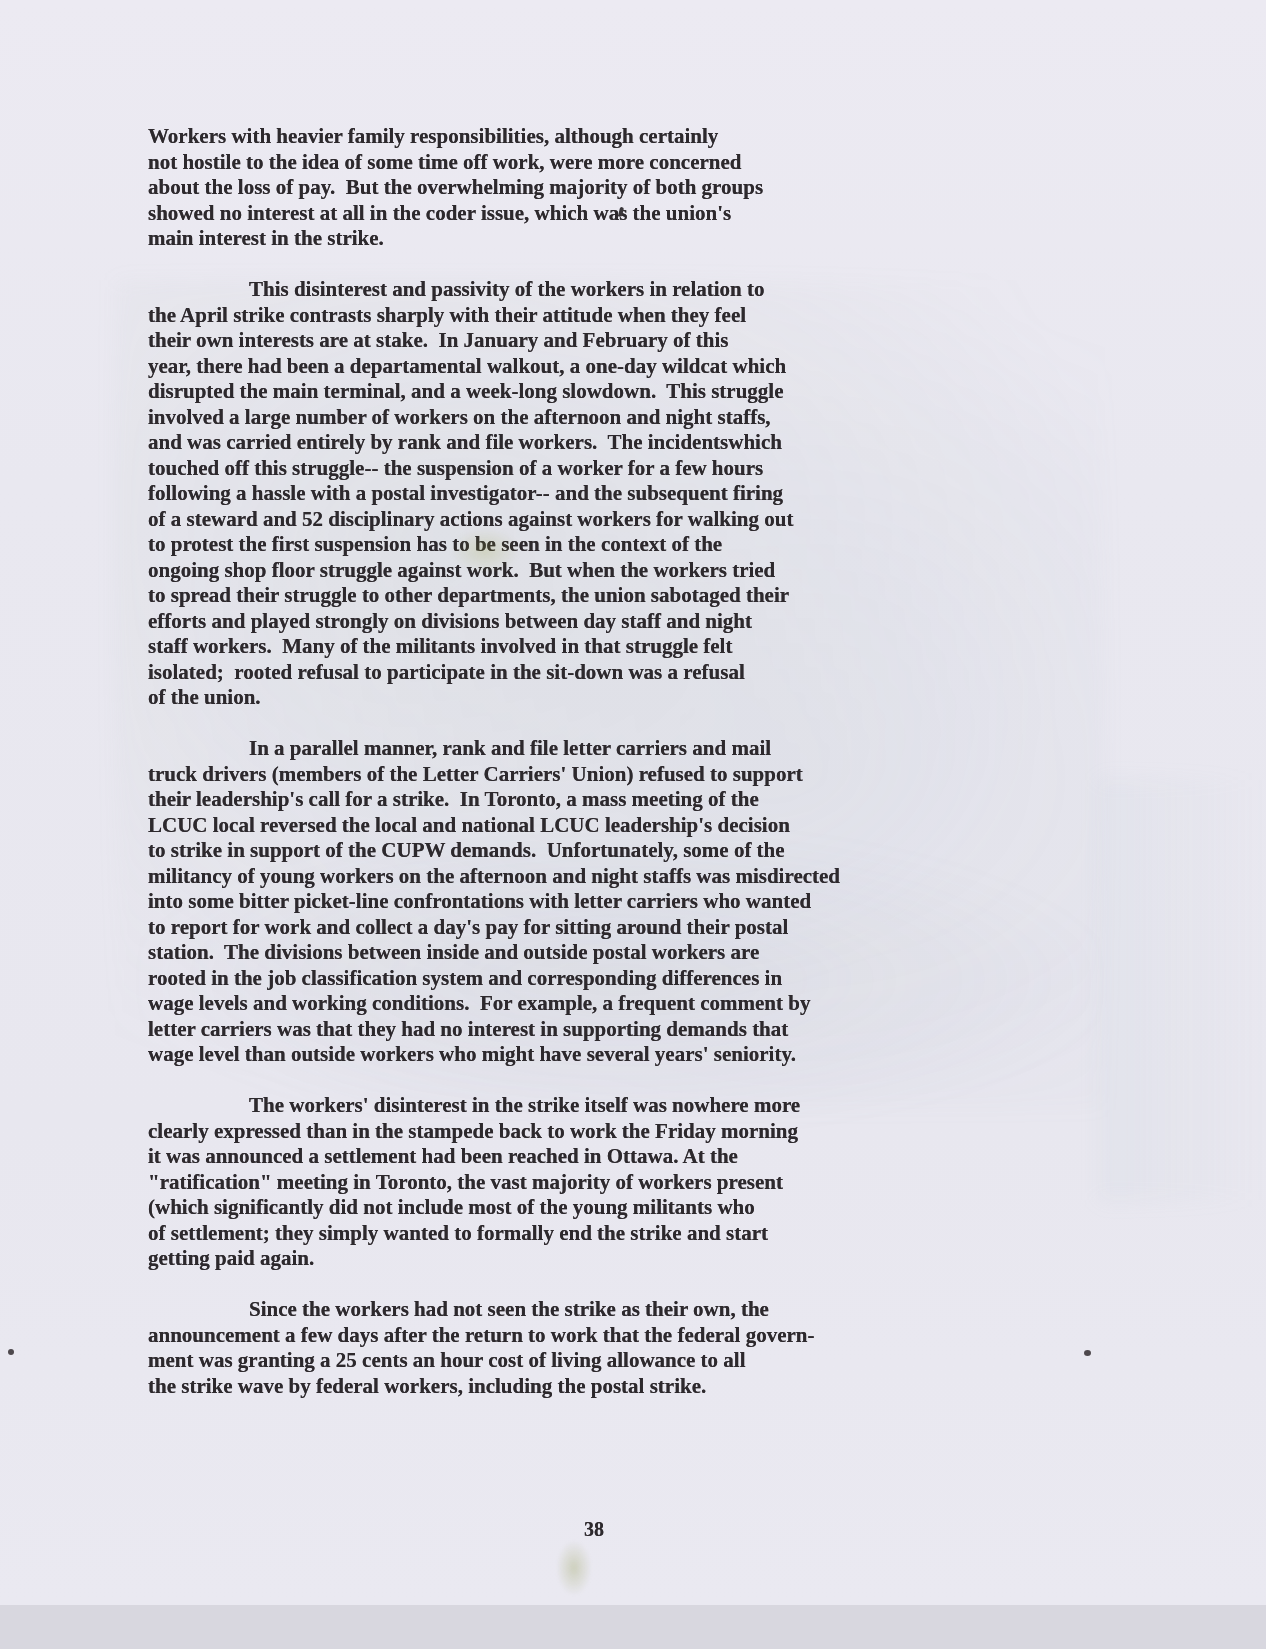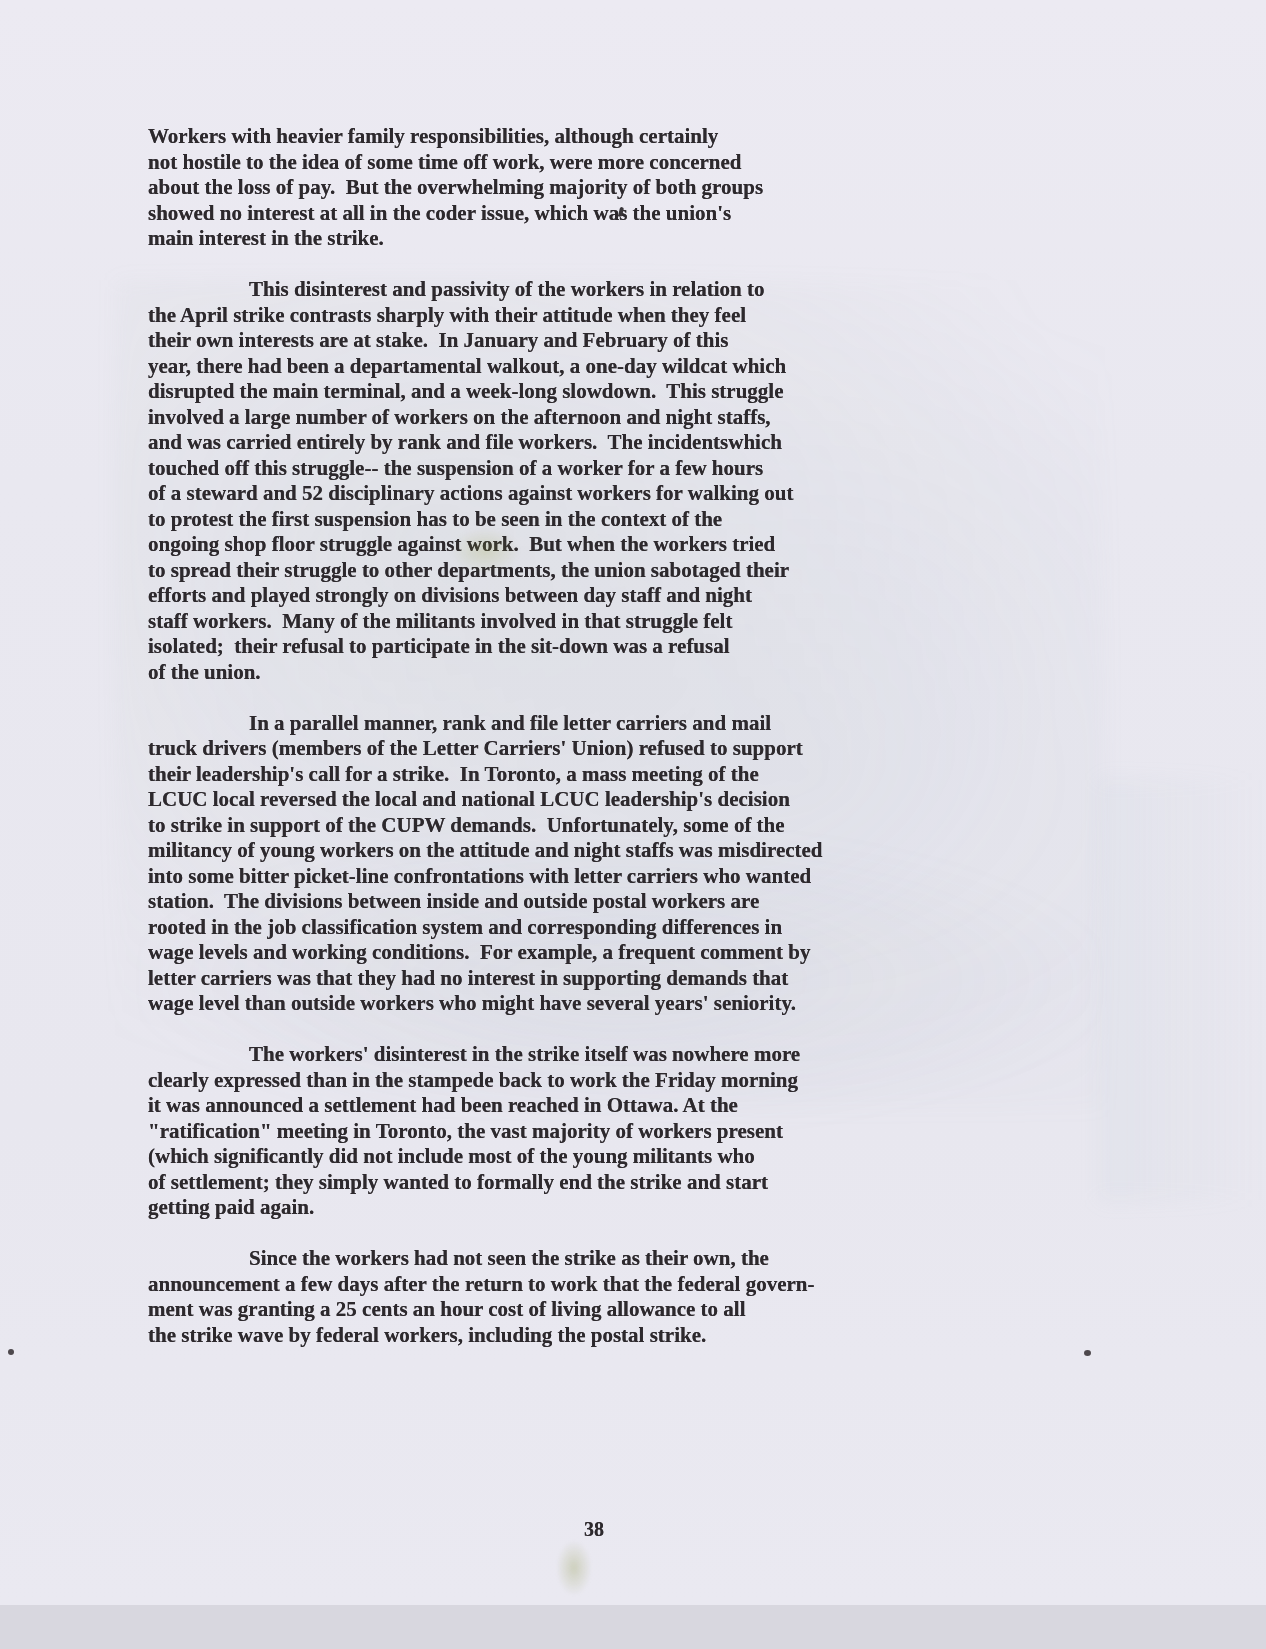--- a/index.html
+++ b/index.html
@@ -88,37 +88,39 @@
       </div>
       <div class="paragraph">
         <div class="line indent">This disinterest and passivity of the workers in relation to</div>
         <div class="line">the April strike contrasts sharply with their attitude when they feel</div>
         <div class="line">their own interests are at stake.  In January and February of this</div>
         <div class="line">year, there had been a departamental walkout, a one-day wildcat which</div>
         <div class="line">disrupted the main terminal, and a week-long slowdown.  This struggle</div>
         <div class="line">involved a large number of workers on the afternoon and night staffs,</div>
         <div class="line">and was carried entirely by rank and file workers.  The incidentswhich</div>
         <div class="line">touched off this struggle-- the suspension of a worker for a few hours</div>
+        <div class="line">following a hassle with a postal investigator-- and the subsequent firing</div>
         <div class="line">of a steward and 52 disciplinary actions against workers for walking out</div>
         <div class="line">to protest the first suspension has to be seen in the context of the</div>
         <div class="line">ongoing shop floor struggle against work.  But when the workers tried</div>
         <div class="line">to spread their struggle to other departments, the union sabotaged their</div>
         <div class="line">efforts and played strongly on divisions between day staff and night</div>
         <div class="line">staff workers.  Many of the militants involved in that struggle felt</div>
-        <div class="line">isolated;  their refusal to participate in the sit-down was a refusal</div>
+        <div class="line">isolated;  rooted refusal to participate in the sit-down was a refusal</div>
         <div class="line">of the union.</div>
       </div>
       <div class="paragraph">
         <div class="line indent">In a parallel manner, rank and file letter carriers and mail</div>
         <div class="line">truck drivers (members of the Letter Carriers' Union) refused to support</div>
         <div class="line">their leadership's call for a strike.  In Toronto, a mass meeting of the</div>
         <div class="line">LCUC local reversed the local and national LCUC leadership's decision</div>
         <div class="line">to strike in support of the CUPW demands.  Unfortunately, some of the</div>
-        <div class="line">militancy of young workers on the attitude and night staffs was misdirected</div>
+        <div class="line">militancy of young workers on the afternoon and night staffs was misdirected</div>
         <div class="line">into some bitter picket-line confrontations with letter carriers who wanted</div>
+        <div class="line">to report for work and collect a day's pay for sitting around their postal</div>
         <div class="line">station.  The divisions between inside and outside postal workers are</div>
         <div class="line">rooted in the job classification system and corresponding differences in</div>
         <div class="line">wage levels and working conditions.  For example, a frequent comment by</div>
         <div class="line">letter carriers was that they had no interest in supporting demands that</div>
         <div class="line">wage level than outside workers who might have several years' seniority.</div>
       </div>
       <div class="paragraph">
         <div class="line indent">The workers' disinterest in the strike itself was nowhere more</div>
         <div class="line">clearly expressed than in the stampede back to work the Friday morning</div>
         <div class="line">it was announced a settlement had been reached in Ottawa. At the</div>

